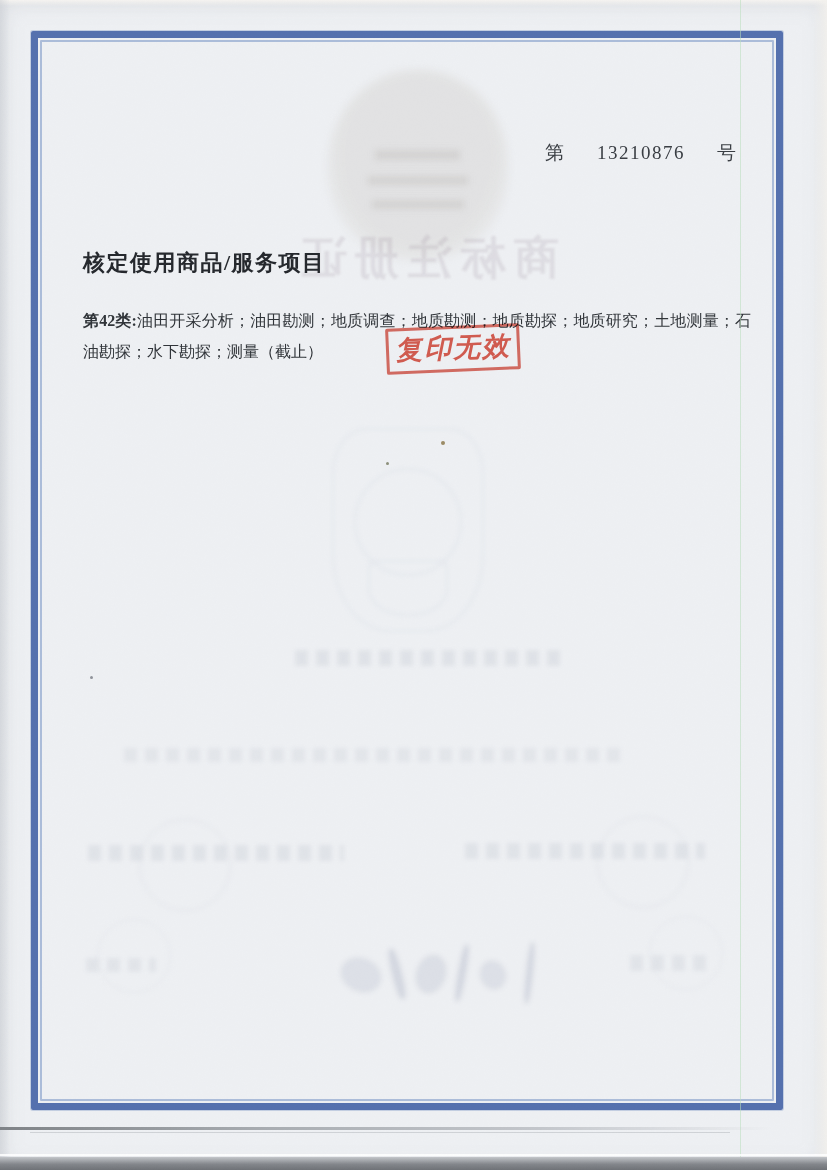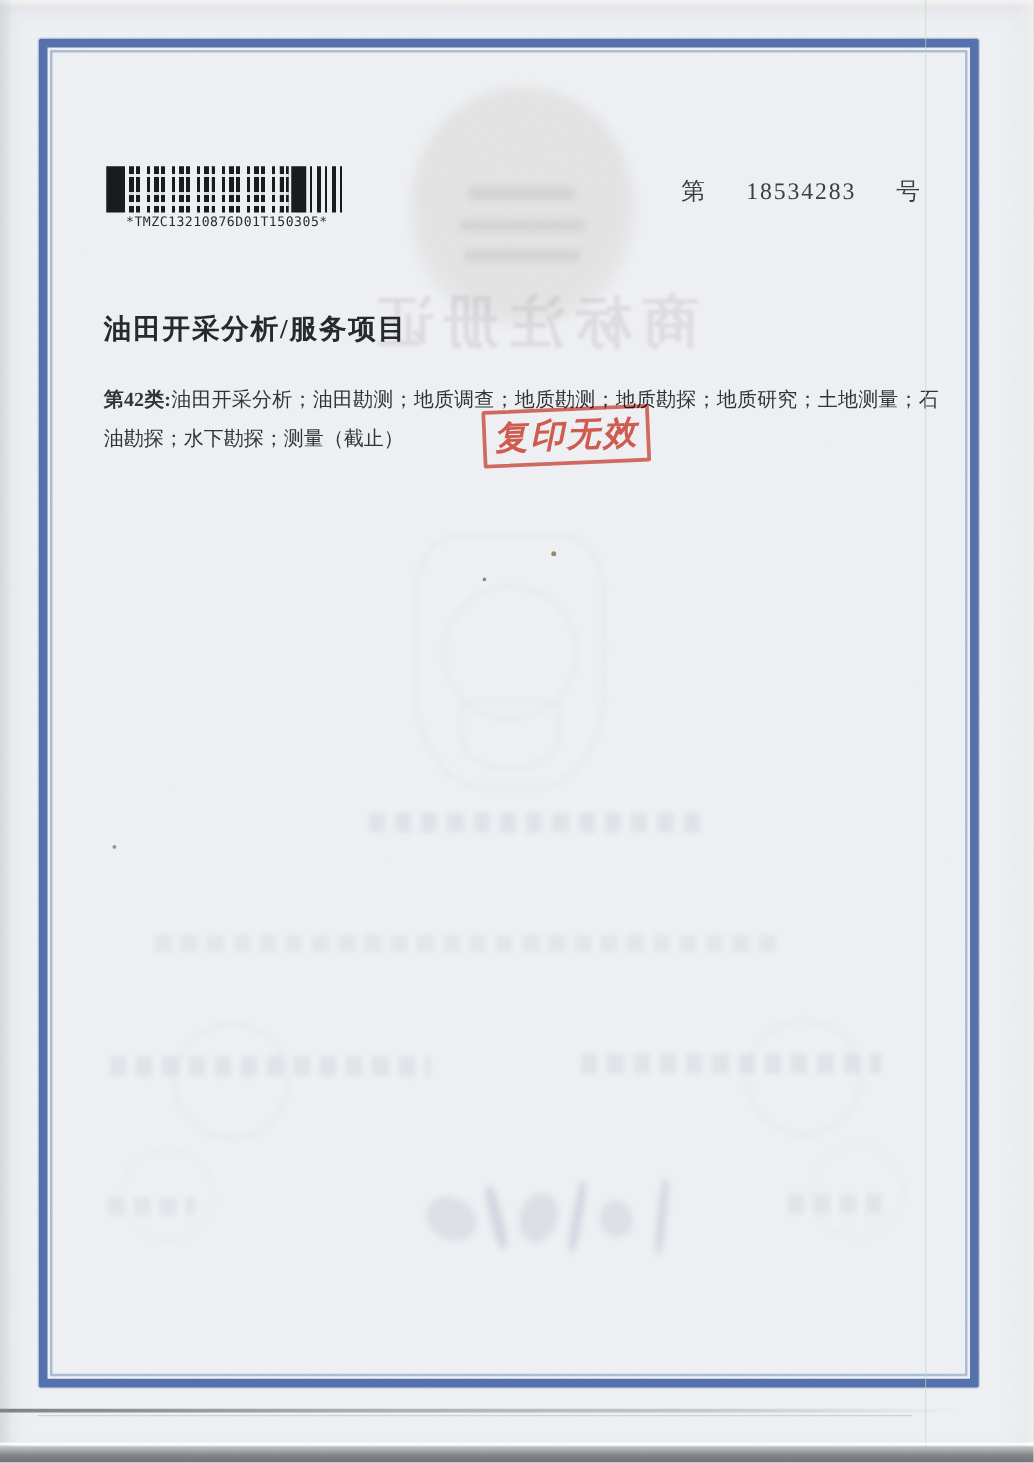--- a/index.html
+++ b/index.html
@@ -111,37 +111,28 @@
   <div class="ghost ghost-corner" style="left:648px;top:915px;width:70px;height:70px;opacity:.35;"></div>
 
   <span class="speck" style="left:441px;top:441px;width:4px;height:4px;background:#9a8a64;"></span>
   <span class="speck" style="left:386px;top:462px;width:3px;height:3px;background:#8c8f7a;"></span>
   <span class="speck" style="left:90px;top:676px;width:3px;height:3px;background:#8f929a;"></span>
 
   <div class="frame">
     <div class="frame-inner"></div>
   </div>
 
-  <div class="barcode-wrap">
-    <div class="barcode">
-      <div class="bc" style="left:0;width:15px;"></div>
-      <div class="bc-noise"></div>
-      <div class="bc" style="left:148px;width:12px;"></div>
-      <div class="bc-thin"></div>
-    </div>
-    <div class="barcode-caption">*TMZC13210876D01T150305*</div>
-  </div>
 
   <div class="reg-no">
     <span>第</span>
-    <span class="num">18534283</span>
+    <span class="num">13210876</span>
     <span>号</span>
   </div>
 
-  <div class="section-title">油田开采分析/服务项目</div>
+  <div class="section-title">核定使用商品/服务项目</div>
 
   <p class="goods">
     <span class="cls">第42类:</span><span>油田开采分析；油田勘测；地质调查；地质勘测；地质勘探；地质研究；土地测量；石油勘探；水下勘探；测量（截止）</span>
   </p>
 
   <div class="stamp">
     <span class="stamp-text">复印无效</span>
   </div>
 
   <div class="margin-shade"></div>

